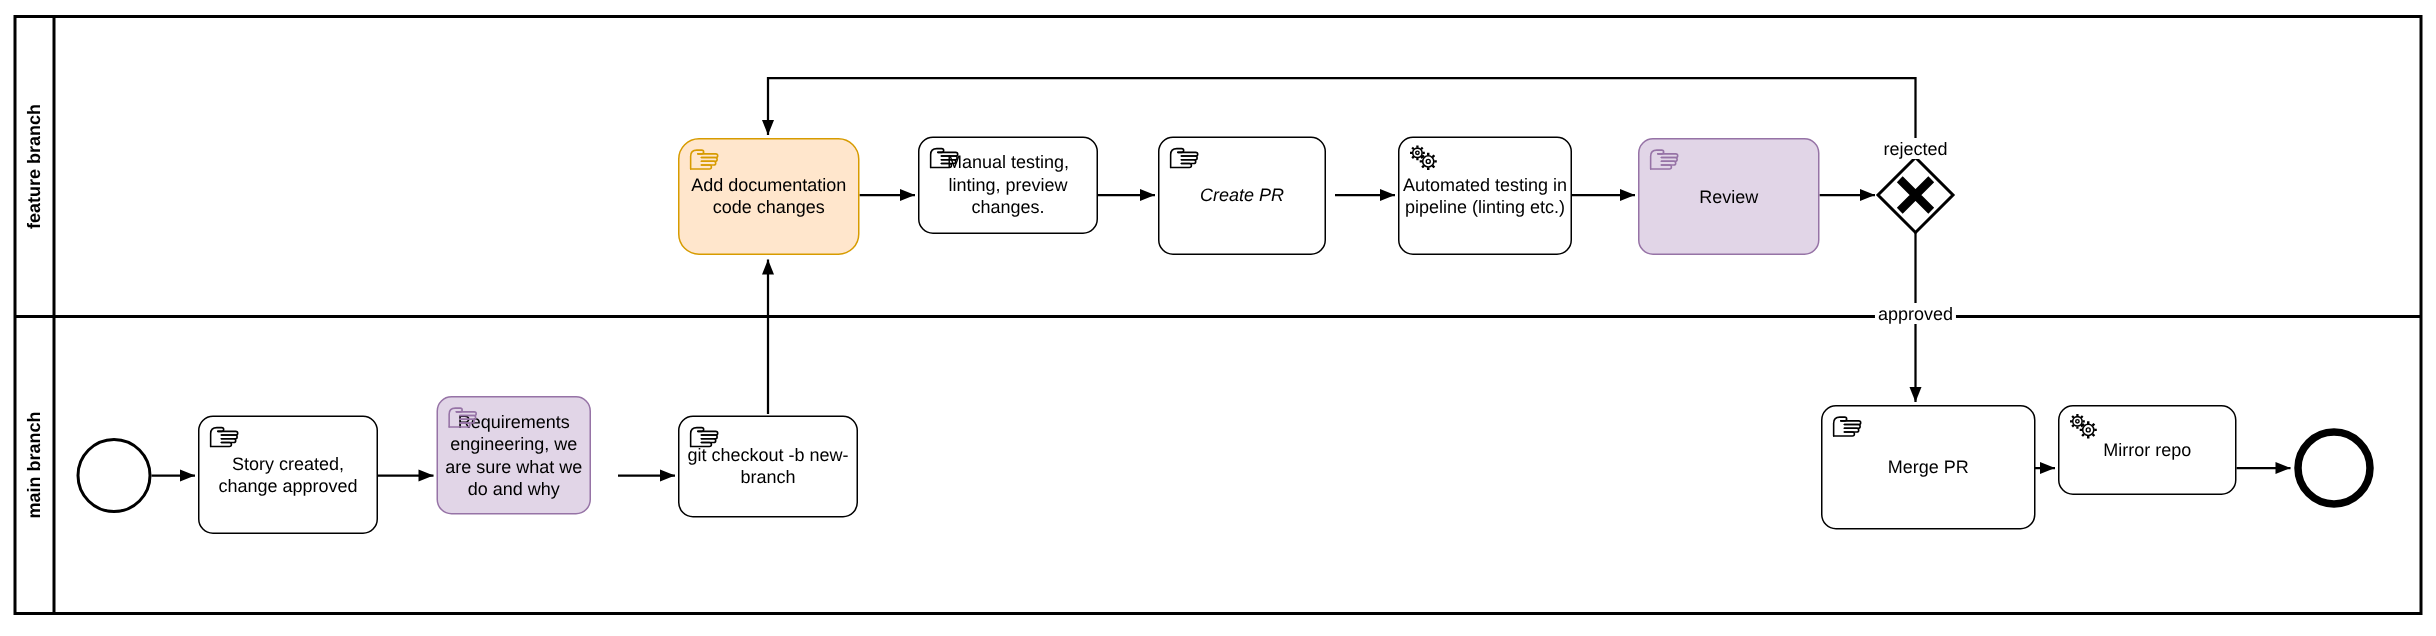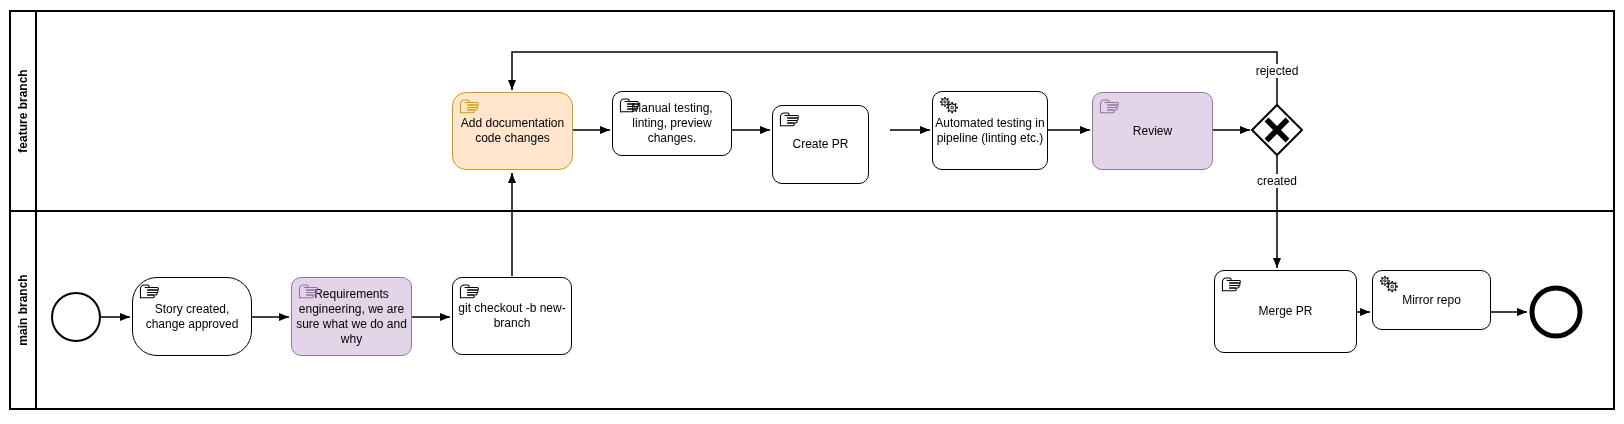--- a/index.html
+++ b/index.html
@@ -35,36 +35,36 @@
     text-align:center; font-size:12px; line-height:15px;
     padding:0 1px;
   }
   .task.orange { background:var(--task-orange-fill,#ffe6cc); border-color:var(--task-orange-stroke,#d79b00);border-radius:14px; }
   .task.purple { background:var(--task-purple-fill,#e1d5e7); border-color:var(--task-purple-stroke,#9673a6); }
   .task-icon { position:absolute; top:5px; left:6px; width:21px; height:16px; color:#000; }
   .task-icon.gears { width:21px; height:19px; top:4px; }
   .task.orange .task-icon { color:var(--task-orange-stroke,#d79b00); }
   .task.purple .task-icon { color:var(--task-purple-stroke,#9673a6); }
 
-  #task-story        { left:132px;  top:277px; width:120px; height:79px;border-radius:25px; }
-  #task-requirements { left:291px;  top:277px; width:121px; height:79px; }
-  #task-git          { left:452px;  top:277px; width:120px; height:78px;text-align:center; }
+  #task-story        { left:132px;  top:277px; width:120px; height:79px; }
+  #task-requirements { left:291px;  top:264px; width:103px; height:79px; }
+  #task-git          { left:452px;  top:277px; width:120px; height:68px;text-align:center; }
   #task-adddoc       { left:452px;  top:92px;  width:121px; height:78px; }
   #task-manual       { left:612px;  top:91px;  width:120px; height:65px; }
-  #task-createpr     { left:772px;  top:105px;  width:97px; height:79px; }
+  #task-createpr     { left:772px;  top:91px;  width:112px; height:79px;font-style:italic; }
   #task-automated    { left:932px;  top:91px;  width:116px; height:79px; }
   #task-review       { left:1092px; top:92px;  width:121px; height:78px;align-items:center; }
   #task-mergepr      { left:1214px; top:270px; width:143px; height:83px; }
   #task-mirror       { left:1372px; top:270px; width:119px; height:60px; }
 
   
   .edge-label {
     position:absolute; transform:translate(-50%,-50%);
     background:#fff; padding:0 2px;
-    font-size:12px; white-space:nowrap;
+    font-size:12px; white-space:nowrap;margin-top:28px;
   }
   #label-rejected { left:1277px; top:71px; }
   #label-approved { left:1277px; top:181px; }
 
   .defs-holder { position:absolute; width:0; height:0; overflow:hidden; }
 </style>
 </head>
 <body>
 
 <svg class="defs-holder" aria-hidden="true">
@@ -199,15 +199,15 @@
     <span>Automated testing in pipeline (linting etc.)</span>
   </div>
   <div class="task purple" id="task-review">
     <svg class="task-icon">
         <use href="#icon-hand"></use>
       </svg>
     <span>Review</span>
   </div>
 
   <div class="edge-label" id="label-rejected">rejected</div>
-  <div class="edge-label" id="label-approved">created</div>
+  <div class="edge-label" id="label-approved">approved</div>
 
 </div>
 
 </body></html>

